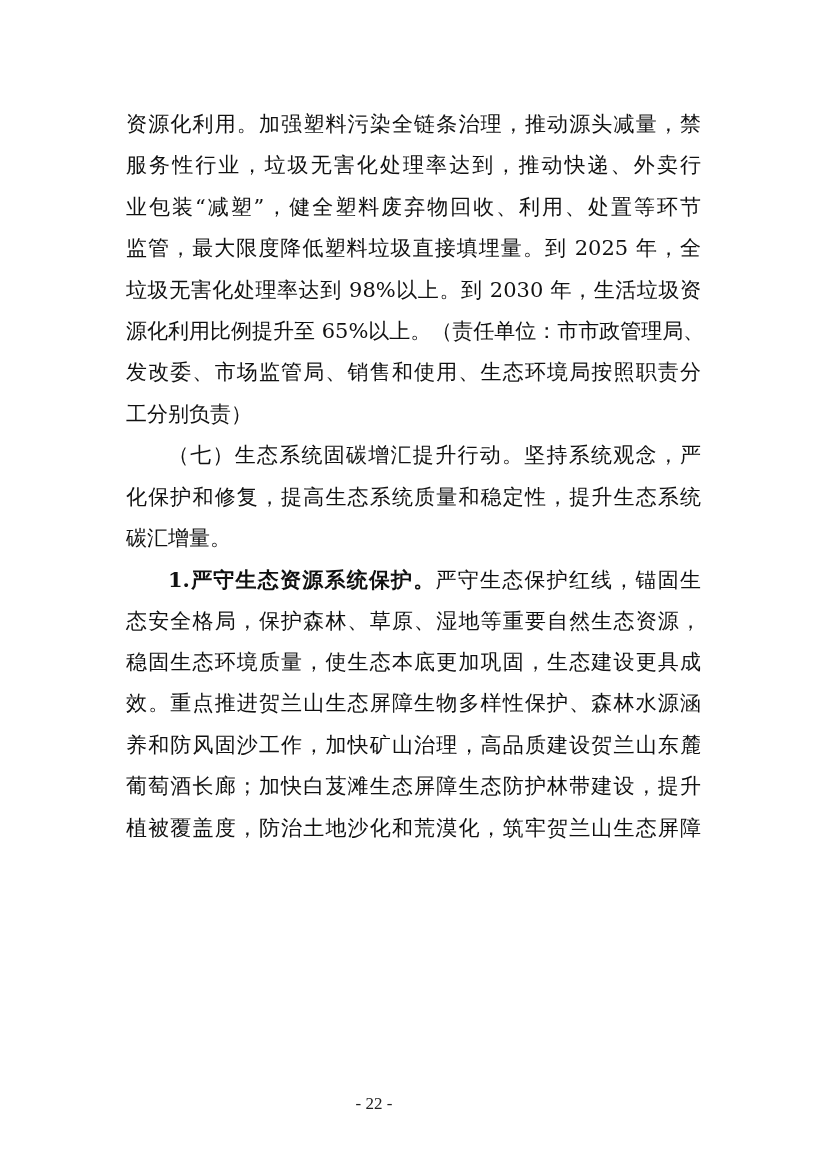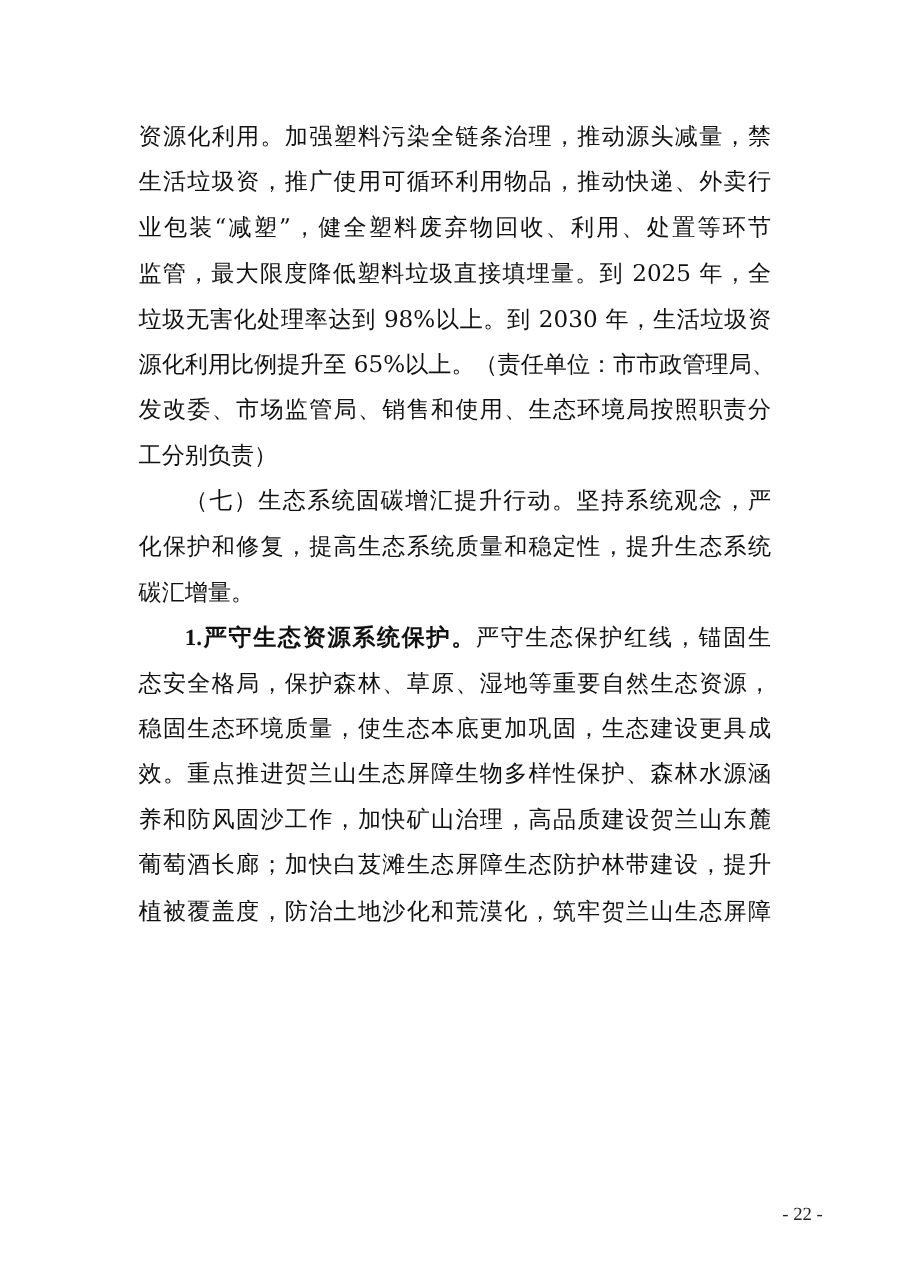--- a/index.html
+++ b/index.html
@@ -42,40 +42,39 @@
     }
     .line.last {
       text-align-last: left;
     }
     .line.indent {
       padding-left: 42px;
       width: 533px;
     }
     .bold {
       font-weight: bold;
-      font-family: Liberation Serif, serif;
     }
     .page-number {
       position: absolute;
       left: 0;
       width: 748px;
       top: 1094px;
-      text-align: right;
+      text-align: center;
       font-size: 17px;
       font-family: "Liberation Serif", serif;
       color: #222222;
     }
   </style>
 </head>
 <body>
 
 <div class="page">
   <div class="body-text">
     <div class="line">资源化利用。加强塑料污染全链条治理，推动源头减量，禁</div>
-    <div class="line">生活垃圾资，推广使用可循环利用物品，推动快递、外卖行</div>
+    <div class="line">服务性行业，垃圾无害化处理率达到，推动快递、外卖行</div>
     <div class="line">业包装“减塑”，健全塑料废弃物回收、利用、处置等环节</div>
     <div class="line">监管，最大限度降低塑料垃圾直接填埋量。到 2025 年，全</div>
     <div class="line">垃圾无害化处理率达到 98%以上。到 2030 年，生活垃圾资</div>
     <div class="line">源化利用比例提升至 65%以上。（责任单位：市市政管理局、</div>
     <div class="line">发改委、市场监管局、销售和使用、生态环境局按照职责分</div>
     <div class="line last">工分别负责）</div>
     <div class="line indent">（七）生态系统固碳增汇提升行动。坚持系统观念，严</div>
     <div class="line">化保护和修复，提高生态系统质量和稳定性，提升生态系统</div>
     <div class="line last">碳汇增量。</div>
 

